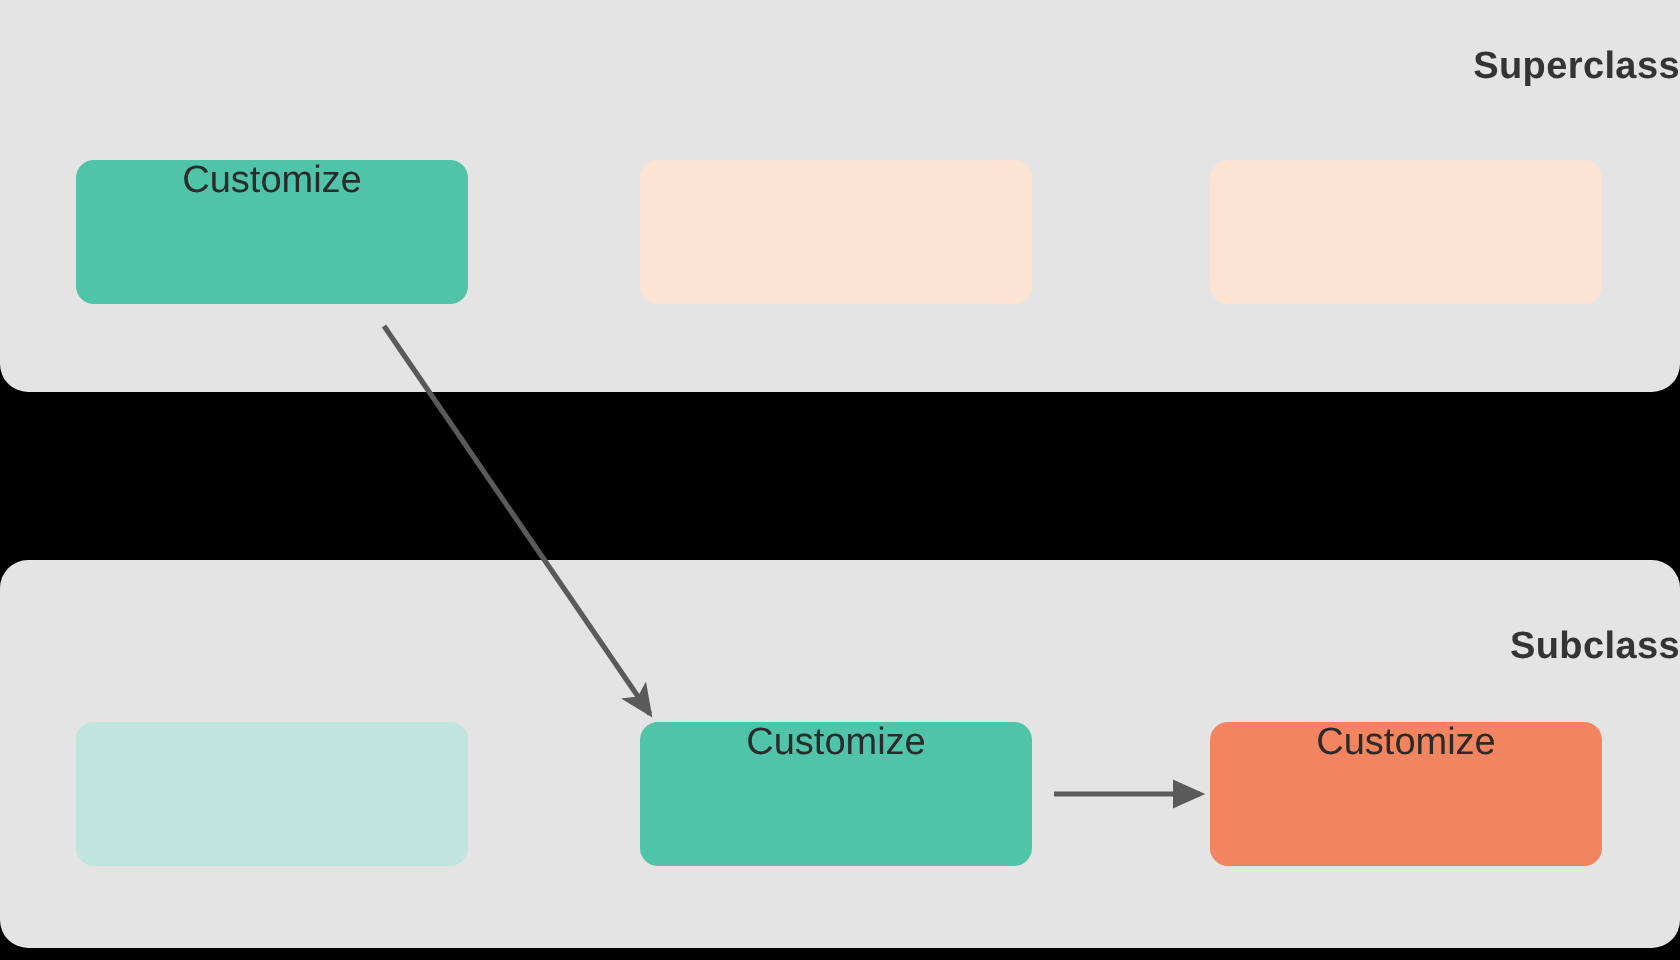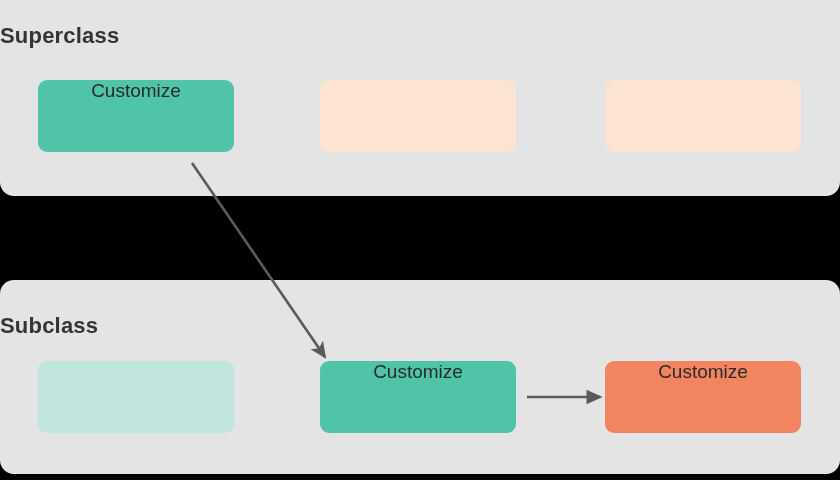--- a/index.html
+++ b/index.html
@@ -32,22 +32,22 @@
   #panel-subclass {
     top: 280px;
     height: 194px;
     border-radius: 14px 14px 14px 14px;
   }
 
   .panel-title {
     position: absolute;
     left: 0;
     width: 840px;
-    text-align: left;
-    font-size: 22px;
+    text-align: right;
+    font-size: 19px;
     font-weight: bold;
     color: #343434;
     letter-spacing: 0.2px;
   }
   #panel-superclass .panel-title { top: 23px; }
   #panel-subclass  .panel-title { top: 33px; }
 
   
   .box {
     position: absolute;

